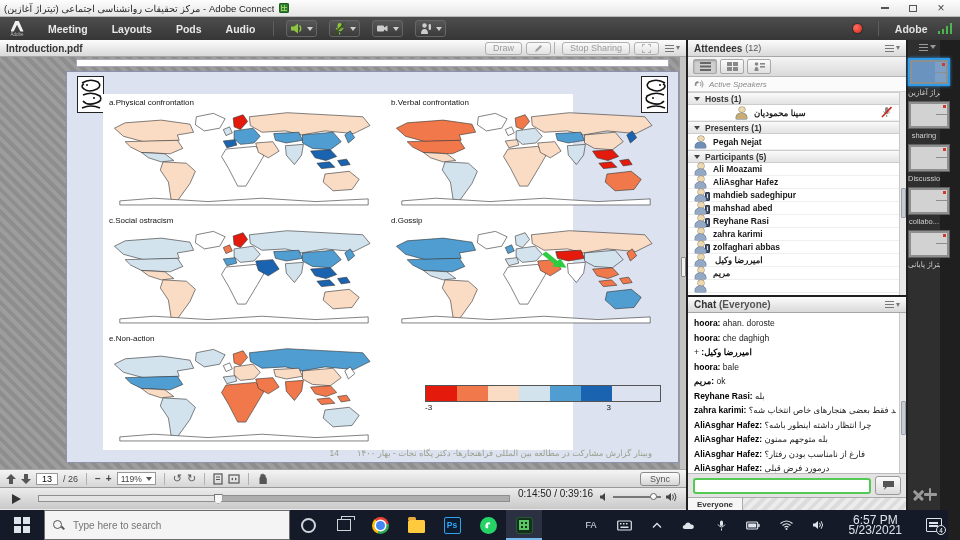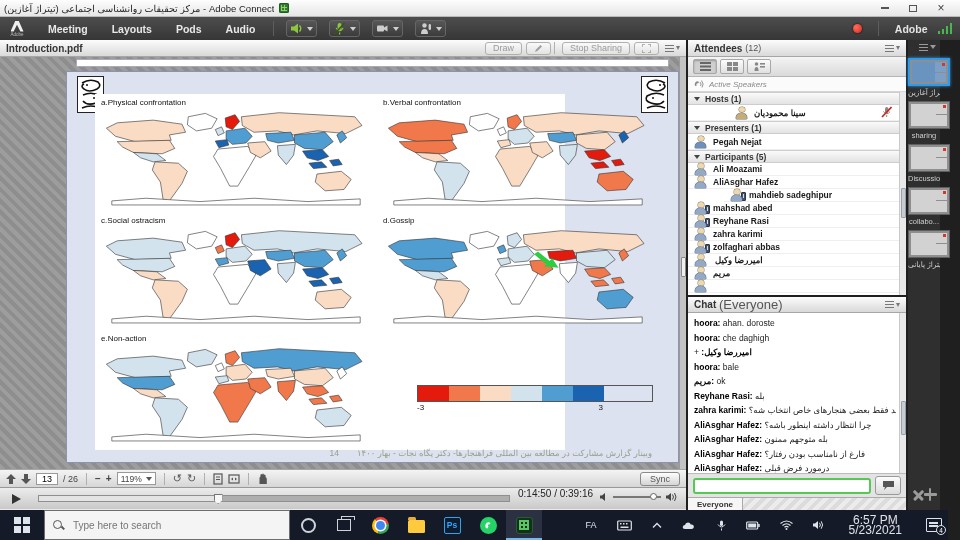--- a/index.html
+++ b/index.html
@@ -48,21 +48,21 @@
     border-radius:3px;background:linear-gradient(#fafafa,#e2e2e2);color:#9a9a9a;font-size:9px;font-weight:normal}
   .share-content{position:relative;height:412px;overflow:hidden;
     background:repeating-linear-gradient(45deg,#9d9d9d 0 4px,#8e8e8e 4px 8px)}
   .stage-sb{position:absolute;right:0;top:0;bottom:0;width:7px;background:#c3c3c3;border-left:1px solid #9a9a9a}
   .stage-sb .th{position:absolute;left:0.5px;width:5px;height:20px;top:200px;background:#efefef;border:1px solid #8a8a8a;border-radius:1px}
   .doc{position:absolute;left:66px;top:2px;width:613px;height:406px}
   .prev-slide{position:absolute;left:10px;right:10px;top:0;height:8px;background:#fff;border:1px solid #aab;border-radius:1px}
   .slide{position:absolute;left:0;right:0;top:12px;height:392px;background:#dde2f1;border:1px solid #8d93ad}
   .logo-box{position:absolute;top:4px;width:27px;height:37px;background:#fff;border:1px solid #222;overflow:hidden}
   .logo-box svg{display:block}
-  .map-panel{position:absolute;left:28px;top:22px;width:470px;height:356px;background:#fff}
+  .map-panel{position:absolute;left:36px;top:22px;width:470px;height:356px;background:#fff}
   .maps-grid{display:grid;grid-template-columns:1fr 1fr;grid-auto-rows:118px;padding-top:3px}
   .map-cell{padding:0 6px}
   .map-title{font-size:8px;color:#111;height:11px;line-height:11px}
   .map-cell svg{width:270px;height:101px;display:block}
   .legend-wrap{margin:52px 0 0 34px}
   .legend-bar{display:flex;border:0.5px solid #555}
   .legend-bar i{display:block;width:31px;height:15px}
   .legend-lbls{display:flex;justify-content:space-between;font-size:8px;color:#111;width:186px;margin-top:1px}
   .slide-foot{position:absolute;right:26px;bottom:4px;display:flex;gap:18px;align-items:center;
     font-size:8.5px;color:#99a08b}
@@ -587,21 +587,21 @@
             <span>Participants (5)</span>
           </div>
           <div class="member" style="height: 13px;">
             <span class="avatar"></span>
             <span class="nm">Ali Moazami</span>
           </div>
           <div class="member" style="height: 13px;">
             <span class="avatar"></span>
             <span class="nm">AliAsghar Hafez</span>
           </div>
-          <div class="member" style="height: 13px; margin-left: 36px;">
+          <div class="member" style="height: 13px;">
             <span class="avatar">
               <span class="ph"></span>
             </span>
             <span class="nm">mahdieb sadeghipur</span>
           </div>
           <div class="member" style="height: 13px;">
             <span class="avatar">
               <span class="ph"></span>
             </span>
             <span class="nm">mahshad abed</span>
@@ -636,21 +636,21 @@
           </div>
           <div class="sb" style="top:0;bottom:0">
           <div class="th" style="top:96px;height:30px"></div>
         </div>
       </div>
     </div>
 
     <div class="chat-pod">
       <div class="pod-hd" style="height:16px">
         <span>Chat</span>&nbsp;
-        <span style="font-weight:normal;color:#555;font-size:13px">(Everyone)</span>
+        <span style="font-weight:bold;color:#555;font-size:10px">(Everyone)</span>
         <span class="pmenu">
             <span class="bars"></span>
             <span class="caret"></span>
           </span>
       </div>
       <div class="chat-msgs" id="chat-msgs">
         <div class="msg"><b>hoora:</b><span> ahan. doroste</span></div>
           <div class="msg"><b>hoora:</b><span> che daghigh</span></div>
           <div class="msg" dir="rtl"><b>امیررضا وکیل:</b><span> +</span></div>
           <div class="msg"><b>hoora:</b><span> bale</span></div>

